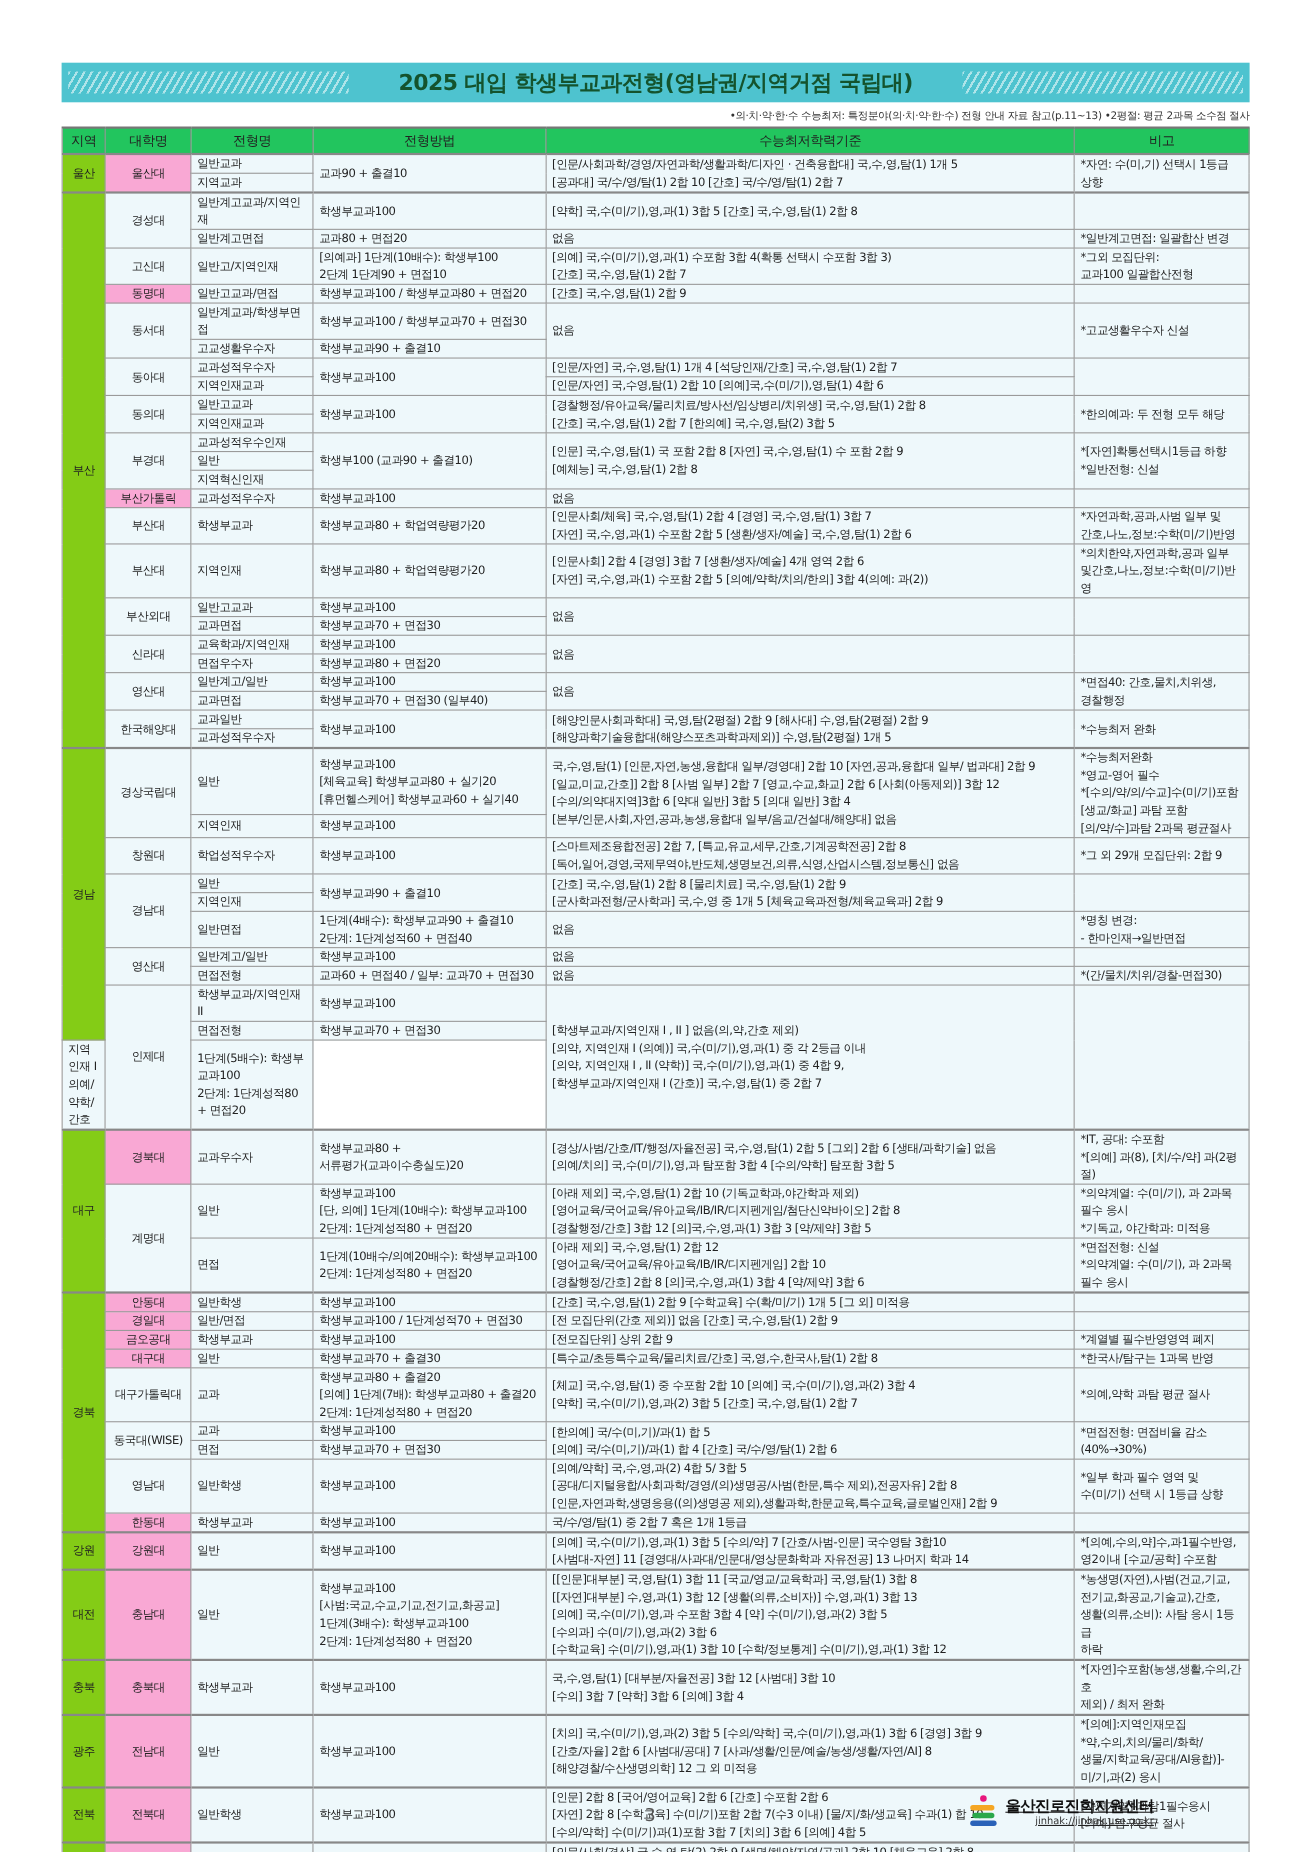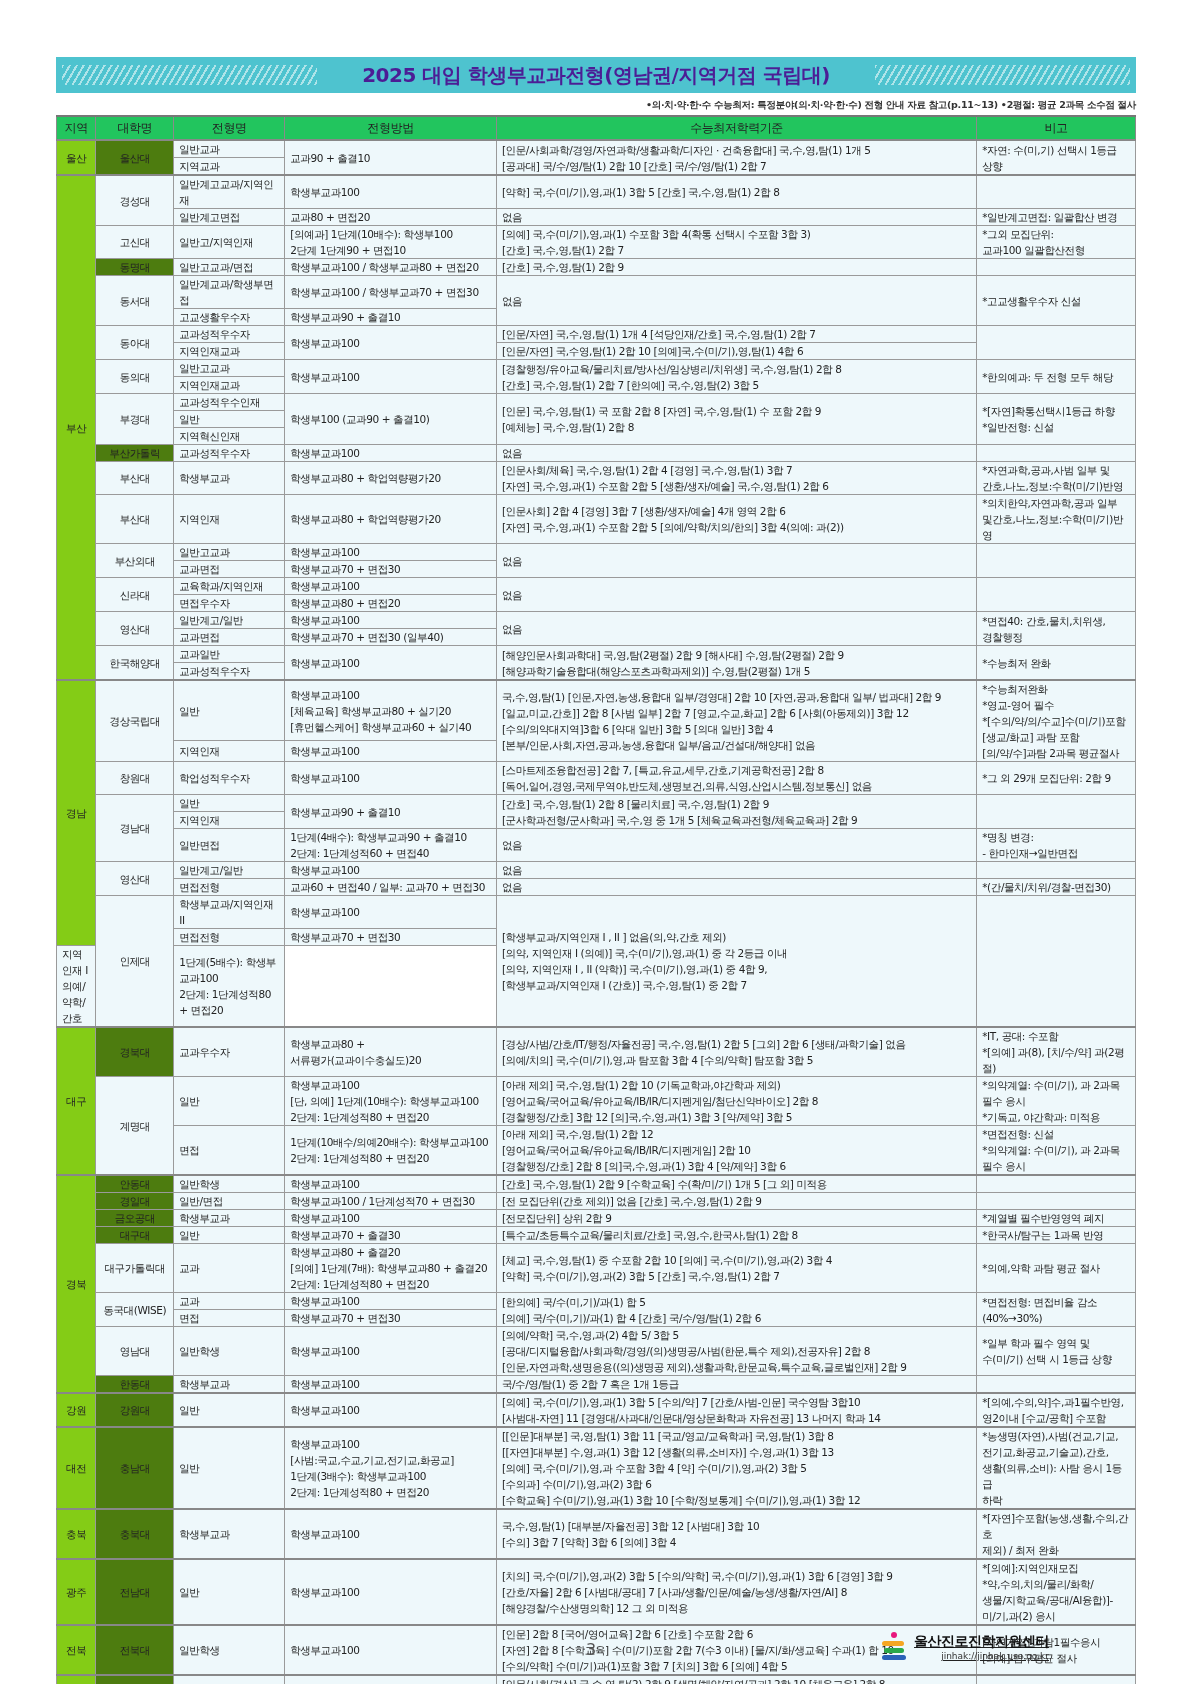--- a/index.html
+++ b/index.html
@@ -7,32 +7,32 @@
   .title-band {
     position: absolute; left: 56px; top: 57px; width: 1080px; height: 36px;
     background: #4ec3cf; display: flex; align-items: center; justify-content: center;
   }
   .title-band .hatch {
     position: absolute; top: 8px; height: 20px; width: 255px;
     background: repeating-linear-gradient(120deg, rgba(255,255,255,0.55) 0 2px, transparent 2px 6px);
   }
   .title-band .hatch.left { left: 6px; }
   .title-band .hatch.right { right: 6px; }
-  .title-text { color: #4c1d95; font-weight: bold; font-size: 20px; letter-spacing: -0.5px; position: relative; z-index: 1; }
-  .note { position: absolute; right: 55px; top: 99px; font-size: 9.5px; color: #333; letter-spacing: -0.3px; font-weight: bold; }
+  .title-text { color: #14532d; font-weight: bold; font-size: 20px; letter-spacing: -0.5px; position: relative; z-index: 1; }
+  .note { position: absolute; right: 55px; top: 99px; font-size: 9.5px; color: #333; letter-spacing: -0.3px; }
   table.main {
     position: absolute; left: 56px; top: 115px; width: 1080px;
     border-collapse: collapse; table-layout: fixed; font-size: 10.5px; line-height: 16px; letter-spacing: -0.4px;
   }
   table.main th {
     background: #22c55e; font-weight: normal; font-size: 12px; height: 20px; border: 1px solid #8a8a8a; border-top: 2px solid #777;
   }
   table.main td { border: 1px solid #9a9a9a; padding: 0 5px; vertical-align: middle; background: #eef8fb; white-space: pre-line; }
   table.main td.region { background: #84cc16; text-align: center; }
-  table.main td.univ { background: #4d7c0f; text-align: center; }
+  table.main td.univ { background: #f9a8d4; text-align: center; }
   table.main td.univ-light { background: #eef8fb; text-align: center; }
   table.main tr.sec td { border-top: 2px solid #888; }
   .footer-page { position: absolute; left: 586px; top: 1640px; font-size: 16px; color: #555; }
   .logo { position: absolute; left: 880px; top: 1632px; display: flex; align-items: center; text-decoration: underline; }
   .logo-mark { width: 28px; height: 30px; position: relative; margin-right: 6px; }
   .logo-mark .dot { position: absolute; left: 11px; top: 0; width: 6px; height: 6px; border-radius: 50%; background: #e8177d; }
   .logo-mark .b1 { position: absolute; left: 2px; top: 9px; width: 22px; height: 5px; border-radius: 3px; background: #f5a623; }
   .logo-mark .b2 { position: absolute; left: 4px; top: 16px; width: 20px; height: 5px; border-radius: 3px; background: #2aa84a; }
   .logo-mark .b3 { position: absolute; left: 2px; top: 23px; width: 24px; height: 5px; border-radius: 3px; background: #2a62b8; }
   .logo-title { font-weight: bold; font-size: 14px; color: #111; letter-spacing: -0.5px; }

